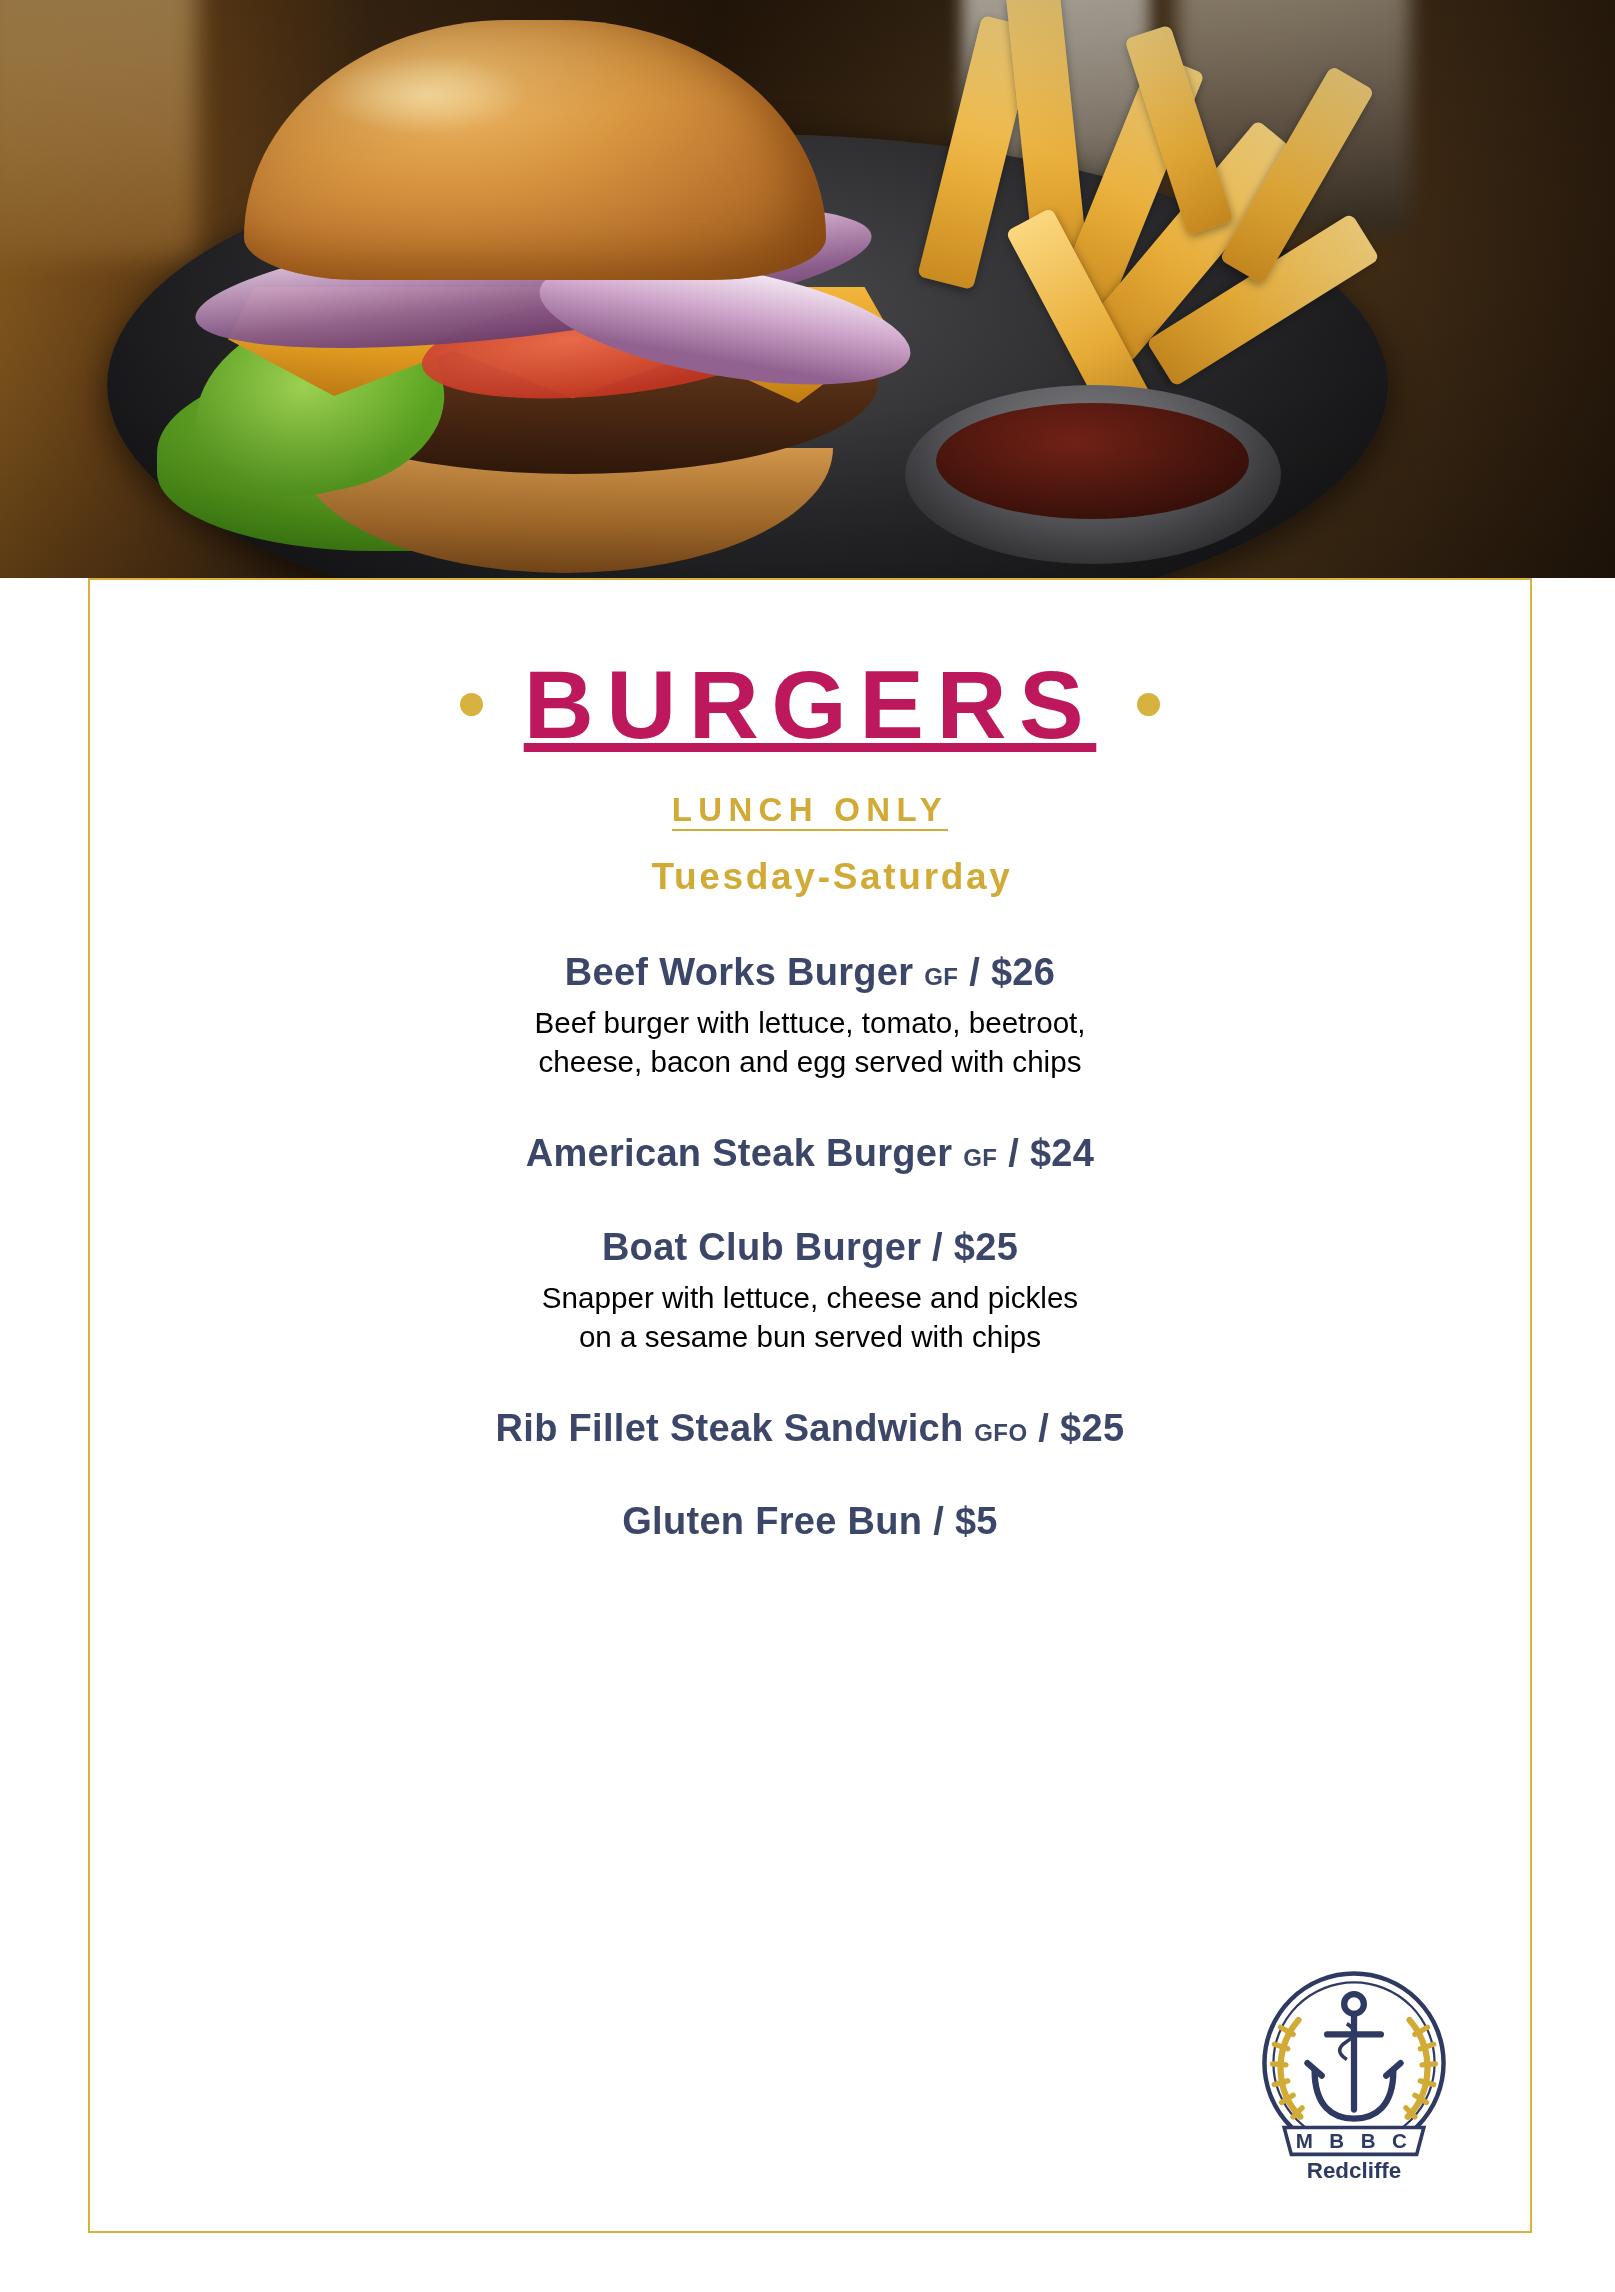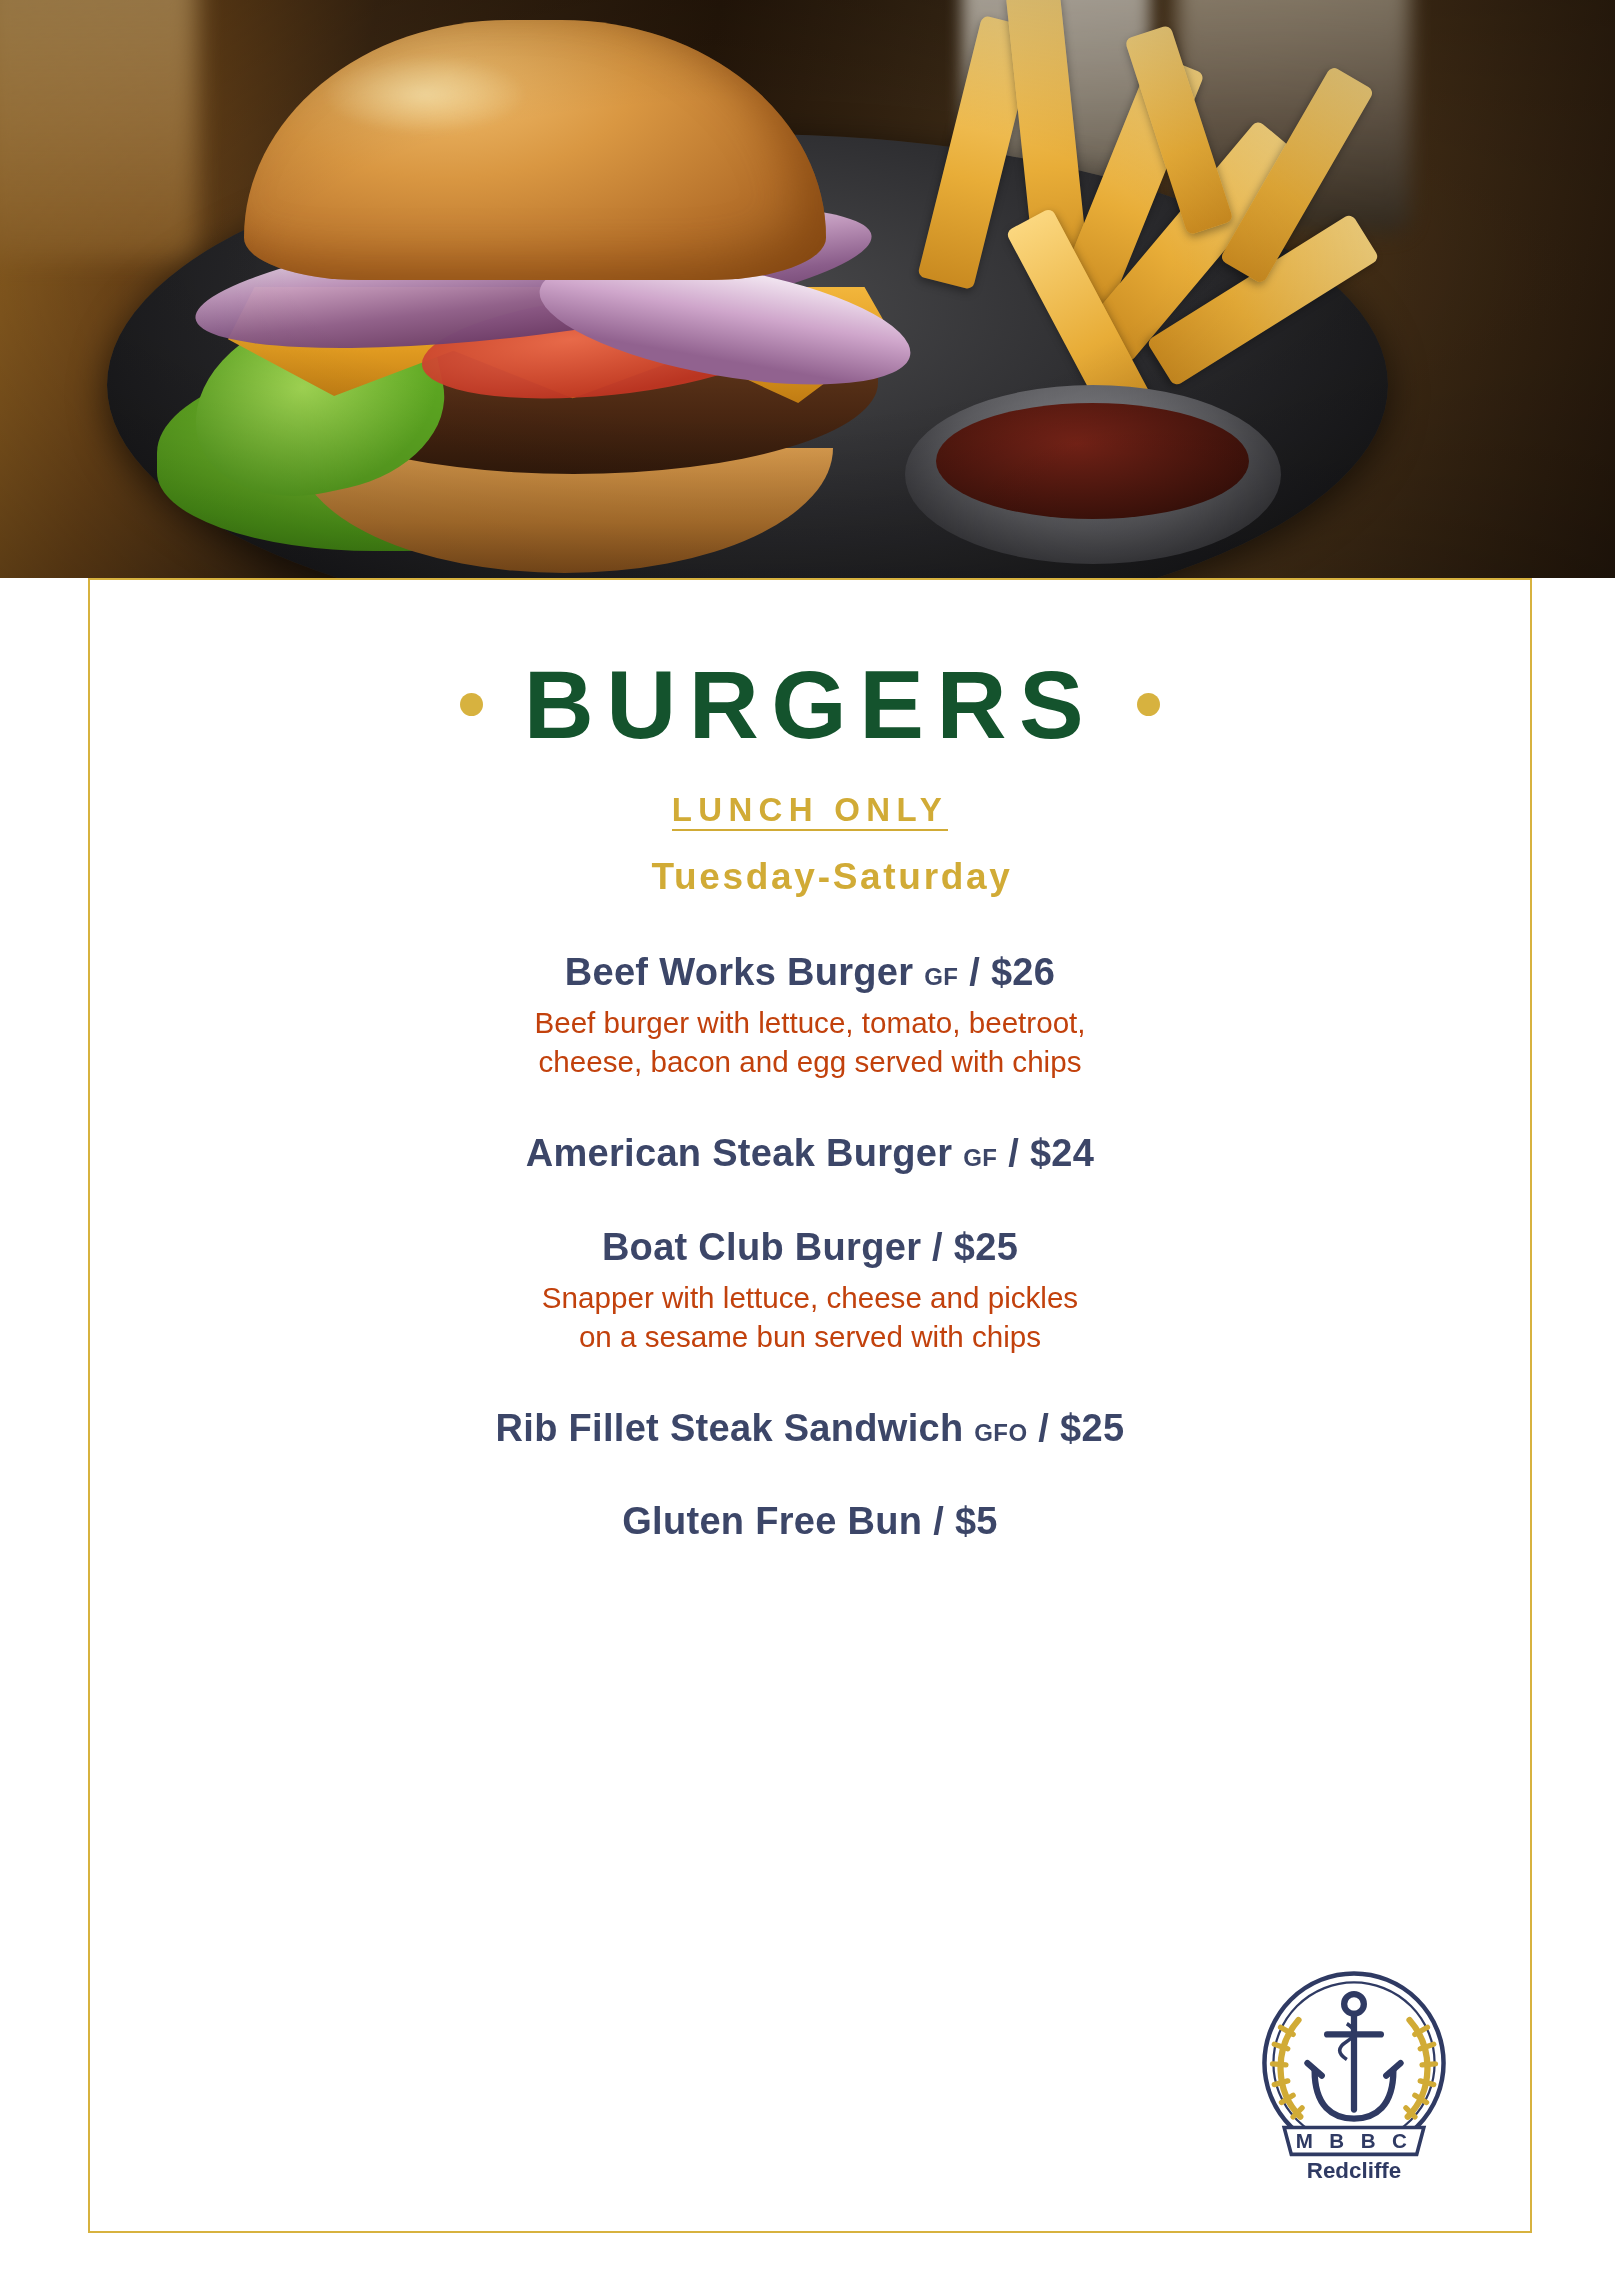--- a/index.html
+++ b/index.html
@@ -239,23 +239,24 @@
     width: 23px;
     height: 23px;
     border-radius: 50%;
     background: #d7b23f;
     flex: none;
   }
   .title {
     font-size: 97px;
     letter-spacing: 12.5px;
     font-weight: bold;
-    color: #14532d;
+    color: #be185d;
     line-height: 1;
     white-space: nowrap;
+    text-decoration: underline;
   }
 
   .subtitle {
     margin: 38px auto 0;
     text-align: center;
     font-size: 33px;
     font-weight: bold;
     letter-spacing: 6.3px;
     color: #d1ab36;
     width: max-content;
@@ -290,21 +291,21 @@
     font-size: 24px;
     font-weight: bold;
     letter-spacing: 0.4px;
   }
   .item-head .sep {
     font-weight: bold;
   }
   .item-desc {
     margin-top: 9px;
     font-size: 29.6px;
-    color: #c2410c;
+    color: #000000;
     line-height: 1.32;
   }
   .item-last .item-head {
     margin-top: 5.4px;
   }
 
   
   .logo {
     position: absolute;
     right: 56px;

